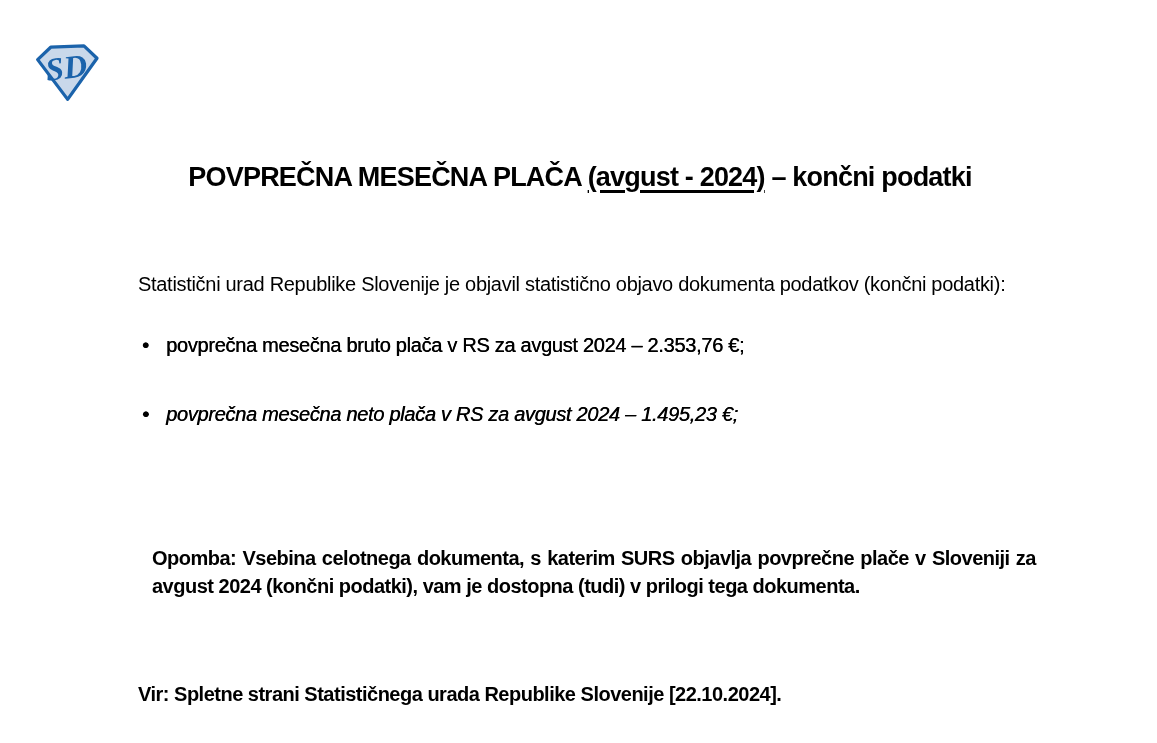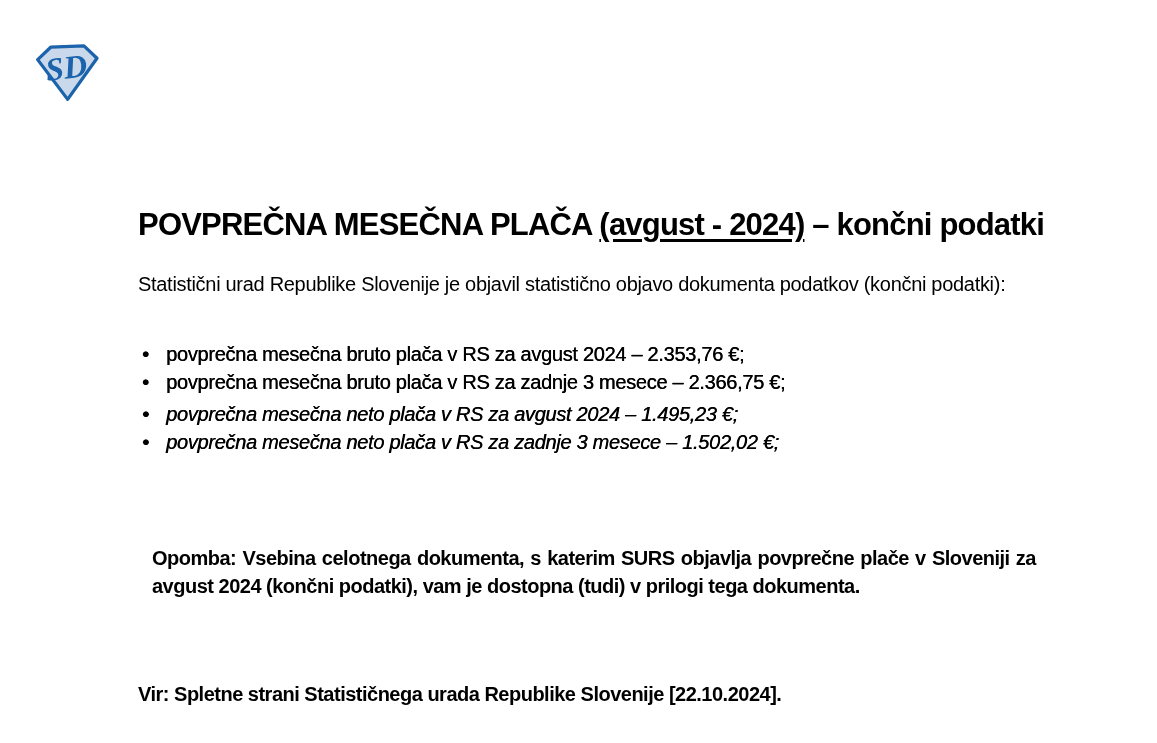--- a/index.html
+++ b/index.html
@@ -18,25 +18,24 @@
     top: 42px;
     width: 66px;
     height: 60px;
   }
   .doc-title {
     position: absolute;
     left: 138px;
     width: 884px;
     top: 162px;
     text-align: center;
-    font-size: 31px;
+    font-size: 27px;
     font-weight: bold;
     letter-spacing: -0.8px;
     white-space: nowrap;
-    margin-top: 45px;
   }
   .doc-title .u {
     text-decoration: underline;
     text-decoration-thickness: 3px;
     text-underline-offset: 4px;
   }
   .body-text {
     font-size: 20px;
     line-height: 28px;
     letter-spacing: -0.3px;
@@ -49,21 +48,21 @@
     text-align: justify;
   }
   .bullet-list {
     position: absolute;
     left: 138px;
     width: 884px;
     list-style: none;
     margin: 0;
     padding: 0;
   }
-  .bullet-list.bruto { top: 331px; margin-top: 9px; }
+  .bullet-list.bruto { top: 331px; }
   .bullet-list.neto  { top: 400px; font-style: italic; }
   .bullet-list li {
     position: relative;
     padding-left: 28px;
     
     text-shadow: 0.4px 0 0 #000;
   }
   .bullet-list li::before {
     content: "\2022";
     position: absolute;
@@ -100,23 +99,21 @@
 </div>
 
 <div class="doc-title">
   <span>POVPREČNA MESEČNA PLAČA </span><span class="u">(avgust - 2024)</span><span> – končni podatki</span>
 </div>
 
 <p class="intro body-text">Statistični urad Republike Slovenije je objavil statistično objavo dokumenta podatkov (končni podatki):</p>
 
 <ul class="bullet-list bruto body-text">
   <li>povprečna mesečna bruto plača v RS za avgust 2024 – 2.353,76 €;</li>
-  <li>povprečna mesečna bruto plača v RS za zadnje 3 mesece – 2.366,75 €;</li>
 </ul>
 
 <ul class="bullet-list neto body-text">
   <li>povprečna mesečna neto plača v RS za avgust 2024 – 1.495,23 €;</li>
-  <li>povprečna mesečna neto plača v RS za zadnje 3 mesece – 1.502,02 €;</li>
 </ul>
 
 <p class="note body-text">Opomba: Vsebina celotnega dokumenta, s katerim SURS objavlja povprečne plače v Sloveniji za avgust 2024 (končni podatki), vam je dostopna (tudi) v prilogi tega dokumenta.</p>
 
 <p class="source body-text">Vir: Spletne strani Statističnega urada Republike Slovenije [22.10.2024].</p>
 
 </body></html>

